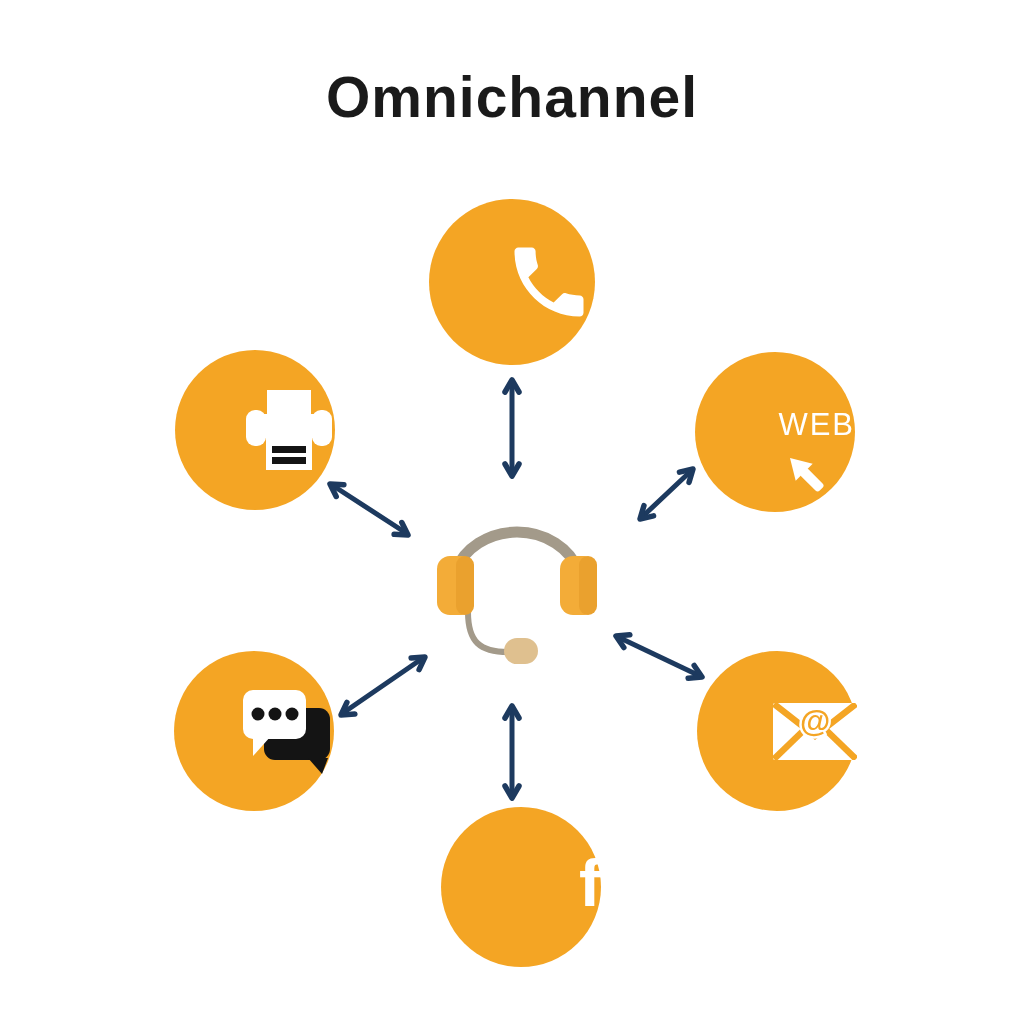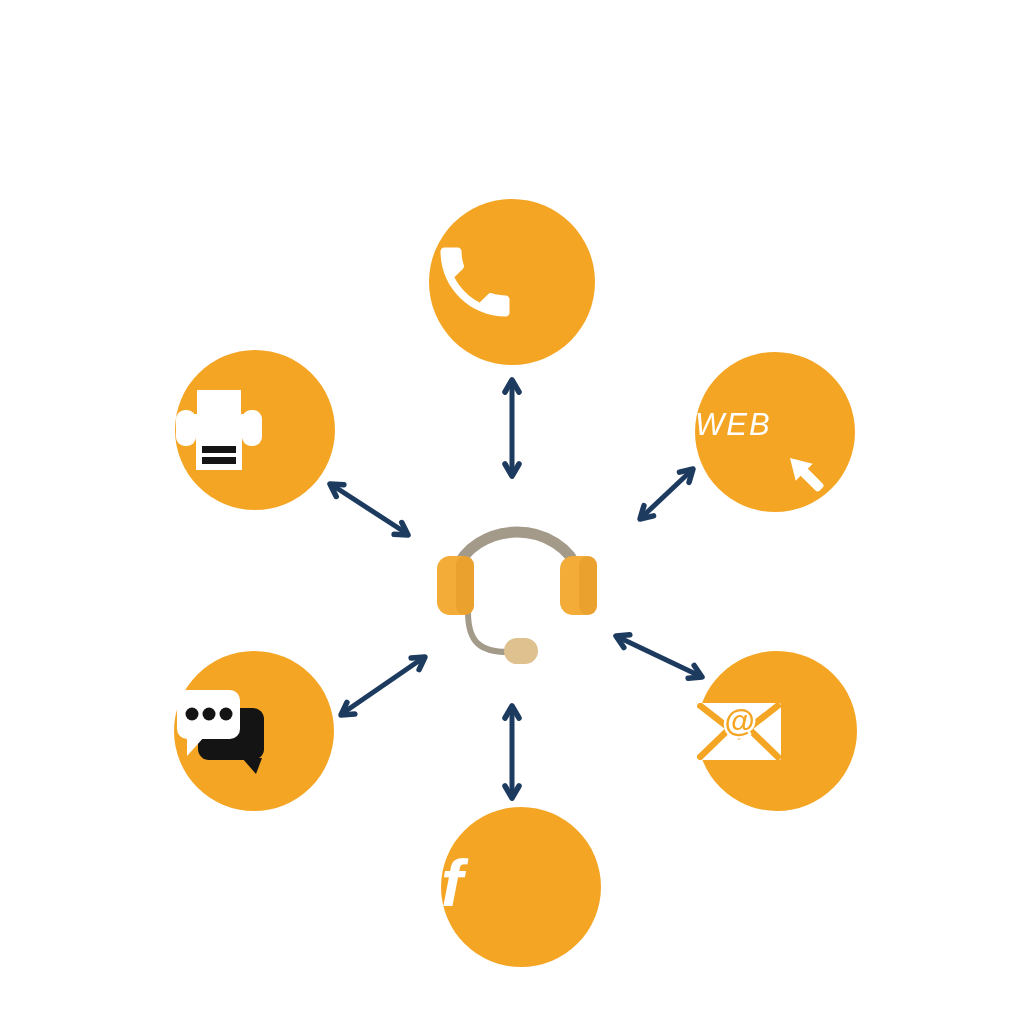--- a/index.html
+++ b/index.html
@@ -13,21 +13,21 @@
     position:relative; width:1024px; height:1024px;
     background:var(--background); overflow:hidden;
   }
   .title {
     position:absolute; left:0; top:64px; width:1024px;
     text-align:center; font-size:57px; font-weight:700;
     letter-spacing:1px; color:var(--title_text);
   }
   .circle {
     position:absolute; border-radius:50%; background:var(--circle);
-    display:flex; align-items:center; justify-content:flex-start; overflow:visible;font-style:italic;
+    display:flex; align-items:center; justify-content:flex-end; overflow:visible;
   }
   .c-phone    { left:429px; top:199px; width:166px; height:166px; }
   .c-web      { left:695px; top:352px; width:160px; height:160px; }
   .c-email    { left:697px; top:651px; width:160px; height:160px; }
   .c-facebook { left:441px; top:807px; width:160px; height:160px; }
   .c-chat     { left:174px; top:651px; width:160px; height:160px; }
   .c-fax      { left:175px; top:350px; width:160px; height:160px; }
   .arrows { position:absolute; left:0; top:0; }
   .arrow-line { stroke:var(--arrow); stroke-width:5; stroke-linecap:round; }
   .arrow-head { stroke:var(--arrow); stroke-width:5.5; fill:none; stroke-linecap:round; stroke-linejoin:round; }
@@ -52,20 +52,21 @@
   .band-stroke { stroke:var(--headset_band); fill:none; }
   .cup-fill { fill:var(--headset_cup); }
   .cup-shade { fill:var(--headset_cup_shade); }
   .mic-fill { fill:var(--mic_tip); }
 </style>
 </head>
 <body>
 
 <div class="canvas">
 
+  <div class="title">Omnichannel</div>
 
   <svg class="arrows" width="1024" height="1024" viewBox="0 0 1024 1024">
     <g>
       <line class="arrow-line" x1="512" y1="382" x2="512" y2="474"></line>
       <path class="arrow-head" d="M-12,-7 L0,0 L-12,7" transform="translate(512,380) rotate(-90)"></path>
       <path class="arrow-head" d="M-12,-7 L0,0 L-12,7" transform="translate(512,476) rotate(90)"></path>
     </g>
     <g>
       <line class="arrow-line" x1="512" y1="708" x2="512" y2="796"></line>
       <path class="arrow-head" d="M-12,-7 L0,0 L-12,7" transform="translate(512,706) rotate(-90)"></path>

